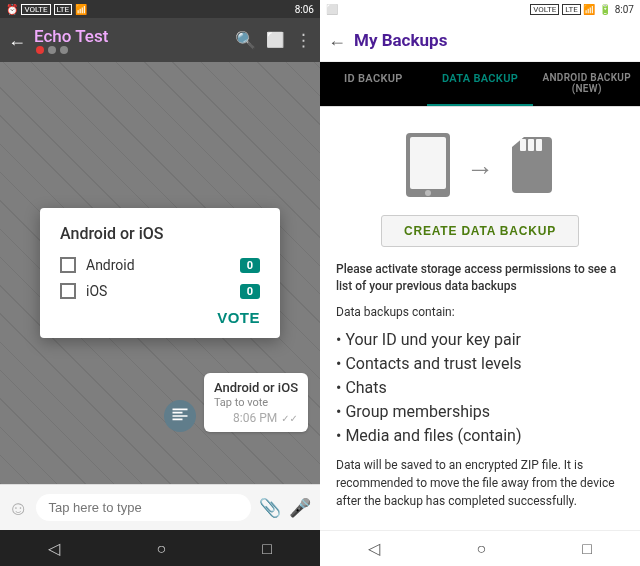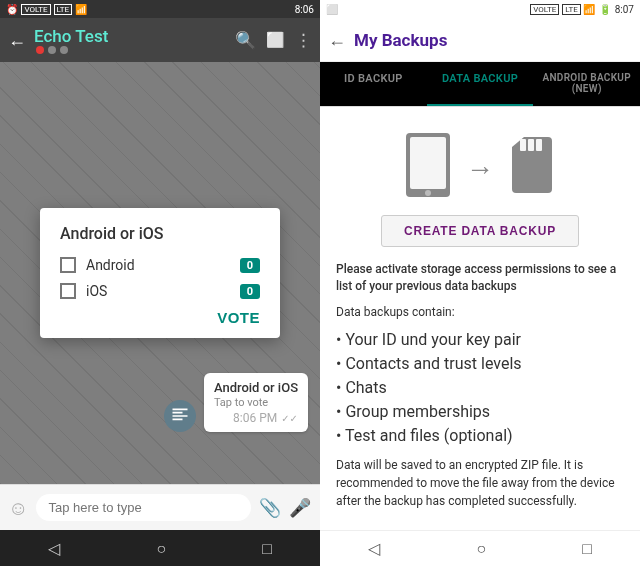--- a/index.html
+++ b/index.html
@@ -47,21 +47,21 @@
       padding: 0 8px;
       gap: 8px;
     }
     .app-bar-back {
       color: #fff;
       font-size: 18px;
       cursor: pointer;
     }
     .app-bar-title {
       flex: 1;
-      color: #5eead4;
+      color: #f0abfc;
       font-size: 17px;
       font-weight: 500;
     }
     .app-bar-dot {
       width: 8px; height: 8px;
       border-radius: 50%;
       background: #e53935;
       margin-left: 2px;
     }
     .app-bar-dots-row {
@@ -322,21 +322,21 @@
     }
 
     .create-btn {
       background: #f5f5f5;
       border: 1px solid #ccc;
       border-radius: 3px;
       padding: 8px 22px;
       font-size: 12px;
       font-weight: 700;
       letter-spacing: 0.8px;
-      color: #701a75;
+      color: #4d7c0f;
       cursor: pointer;
       margin-bottom: 14px;
     }
 
     .info-section {
       width: 100%;
       font-size: 12px;
       color: #333;
       line-height: 1.5;
     }
@@ -527,21 +527,21 @@
     <button class="create-btn">CREATE DATA BACKUP</button>
 
     <div class="info-section">
       <p class="info-activate">Please activate storage access permissions to see a list of your previous data backups</p>
       <p class="info-subtitle">Data backups contain:</p>
       <ul class="info-list">
         <li>Your ID und your key pair</li>
         <li>Contacts and trust levels</li>
         <li>Chats</li>
         <li>Group memberships</li>
-        <li>Test and files (optional)</li>
+        <li>Media and files (contain)</li>
       </ul>
       <p class="info-footer">Data will be saved to an encrypted ZIP file. It is recommended to move the file away from the device after the backup has completed successfully.</p>
     </div>
   </div>
 
   <div class="r-nav-bar">
     <span class="r-nav-icon">◁</span>
     <span class="r-nav-icon">○</span>
     <span class="r-nav-icon">□</span>
   </div>

